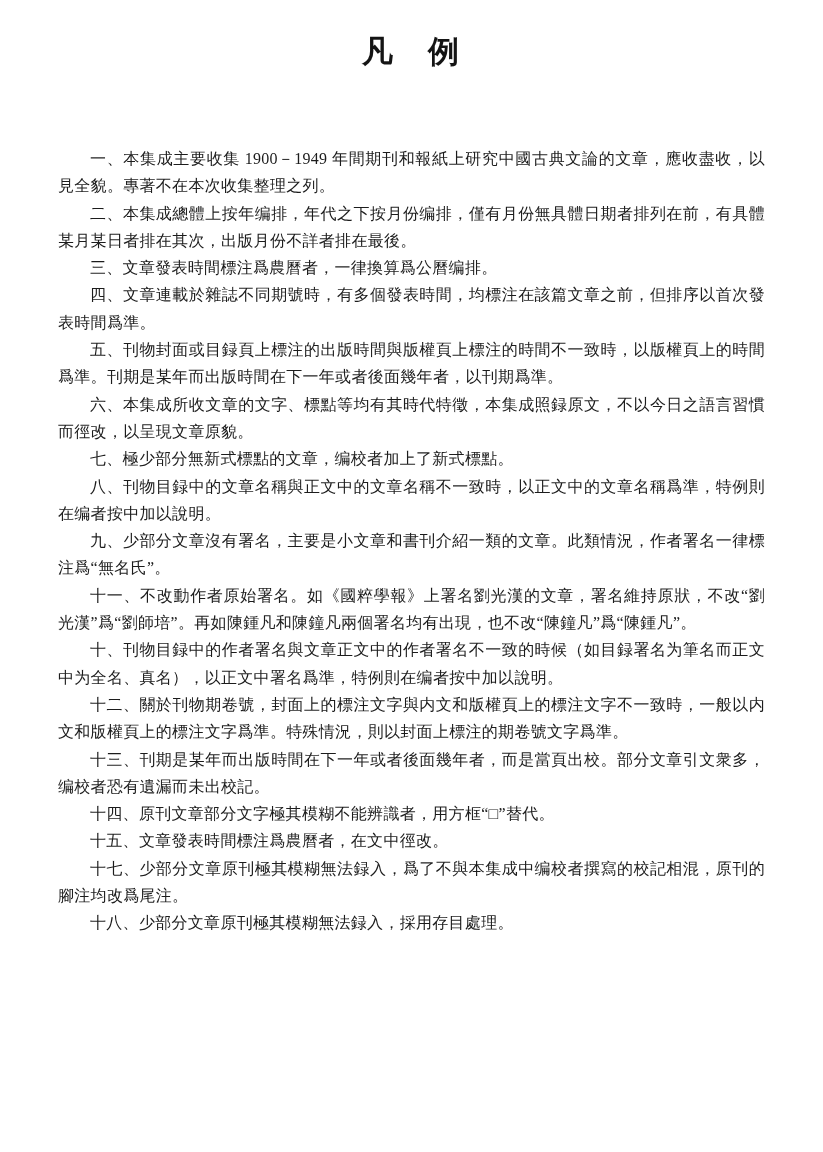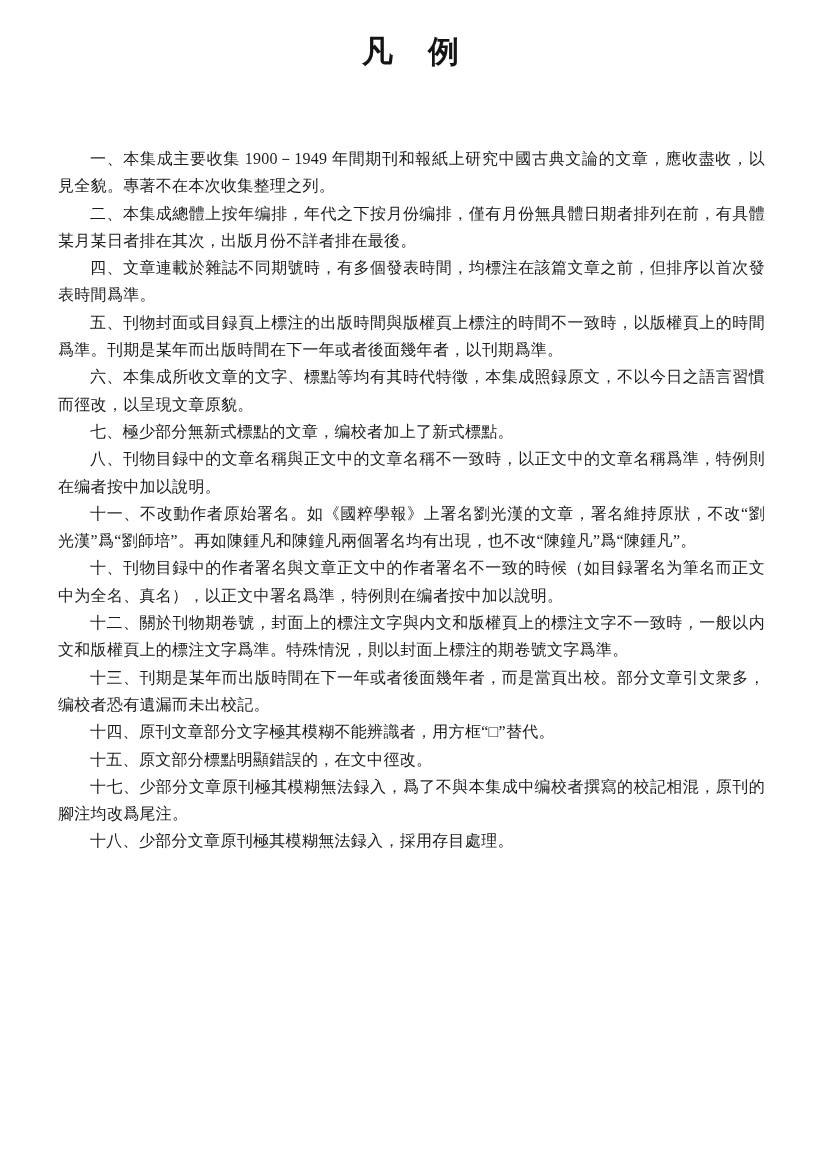--- a/index.html
+++ b/index.html
@@ -43,27 +43,29 @@
   }
 </style>
 </head>
 <body>
 
 <div class="page">
   <h1 class="title">凡　例</h1>
   <div class="notes-body">
     <p class="note">一、本集成主要收集 1900－1949 年間期刊和報紙上研究中國古典文論的文章，應收盡收，以見全貌。專著不在本次收集整理之列。</p>
     <p class="note">二、本集成總體上按年编排，年代之下按月份编排，僅有月份無具體日期者排列在前，有具體某月某日者排在其次，出版月份不詳者排在最後。</p>
+    <p class="note">三、文章發表時間標注爲農曆者，一律換算爲公曆编排。</p>
     <p class="note">四、文章連載於雜誌不同期號時，有多個發表時間，均標注在該篇文章之前，但排序以首次發表時間爲準。</p>
     <p class="note">五、刊物封面或目録頁上標注的出版時間與版權頁上標注的時間不一致時，以版權頁上的時間爲準。刊期是某年而出版時間在下一年或者後面幾年者，以刊期爲準。</p>
     <p class="note">六、本集成所收文章的文字、標點等均有其時代特徵，本集成照録原文，不以今日之語言習慣而徑改，以呈現文章原貌。</p>
     <p class="note">七、極少部分無新式標點的文章，编校者加上了新式標點。</p>
     <p class="note">八、刊物目録中的文章名稱與正文中的文章名稱不一致時，以正文中的文章名稱爲準，特例則在编者按中加以說明。</p>
+    <p class="note">九、少部分文章沒有署名，主要是小文章和書刊介紹一類的文章。此類情況，作者署名一律標注爲“無名氏”。</p>
     <p class="note">十一、不改動作者原始署名。如《國粹學報》上署名劉光漢的文章，署名維持原狀，不改“劉光漢”爲“劉師培”。再如陳鍾凡和陳鐘凡兩個署名均有出現，也不改“陳鐘凡”爲“陳鍾凡”。</p>
     <p class="note">十、刊物目録中的作者署名與文章正文中的作者署名不一致的時候（如目録署名为筆名而正文中为全名、真名），以正文中署名爲準，特例則在编者按中加以說明。</p>
     <p class="note">十二、關於刊物期卷號，封面上的標注文字與内文和版權頁上的標注文字不一致時，一般以内文和版權頁上的標注文字爲準。特殊情況，則以封面上標注的期卷號文字爲準。</p>
     <p class="note">十三、刊期是某年而出版時間在下一年或者後面幾年者，而是當頁出校。部分文章引文衆多，编校者恐有遺漏而未出校記。</p>
     <p class="note">十四、原刊文章部分文字極其模糊不能辨識者，用方框“□”替代。</p>
-    <p class="note">十五、原文部分標點明顯錯誤的，在文中徑改。</p>
+    <p class="note">十五、文章發表時間標注爲農曆者，在文中徑改。</p>
     <p class="note">十七、少部分文章原刊極其模糊無法録入，爲了不與本集成中编校者撰寫的校記相混，原刊的腳注均改爲尾注。</p>
     <p class="note">十八、少部分文章原刊極其模糊無法録入，採用存目處理。</p>
   </div>
 </div>
 
 </body></html>

